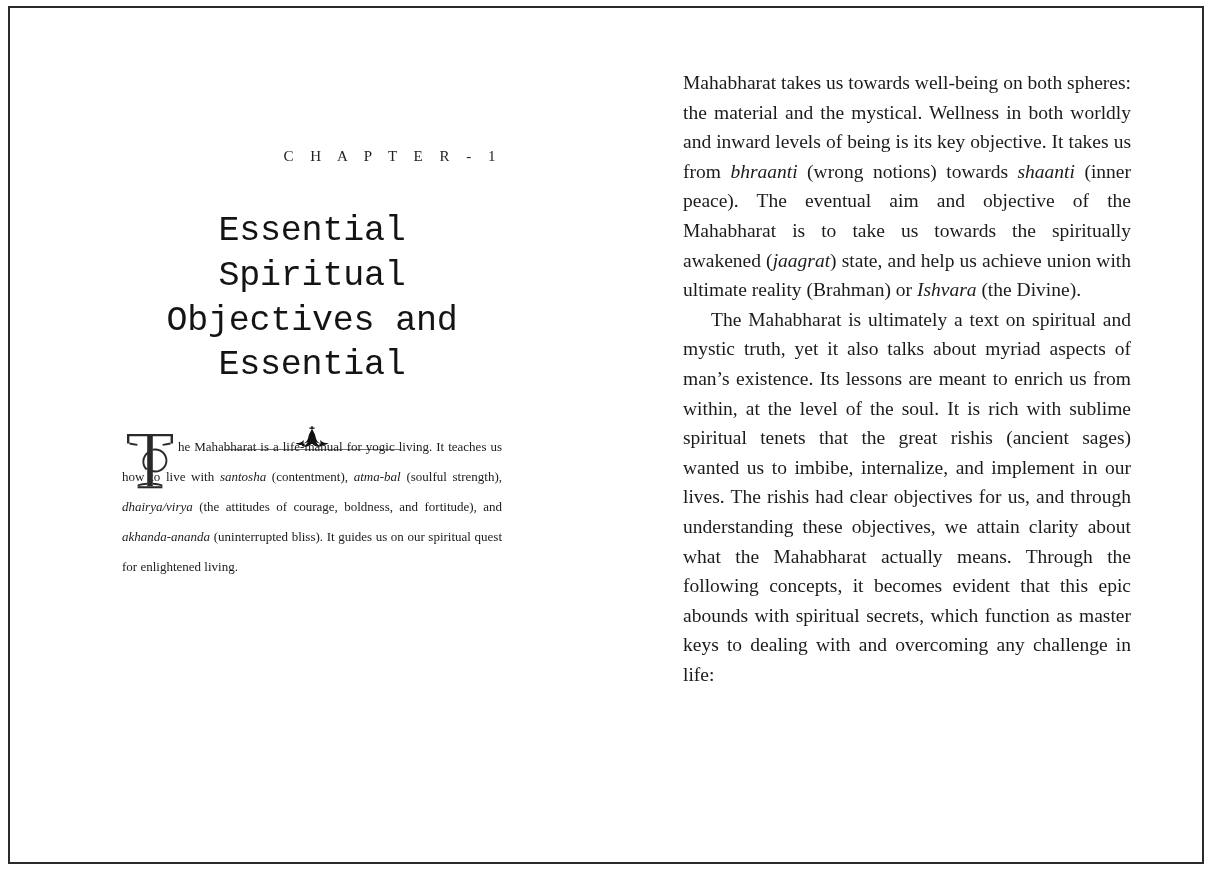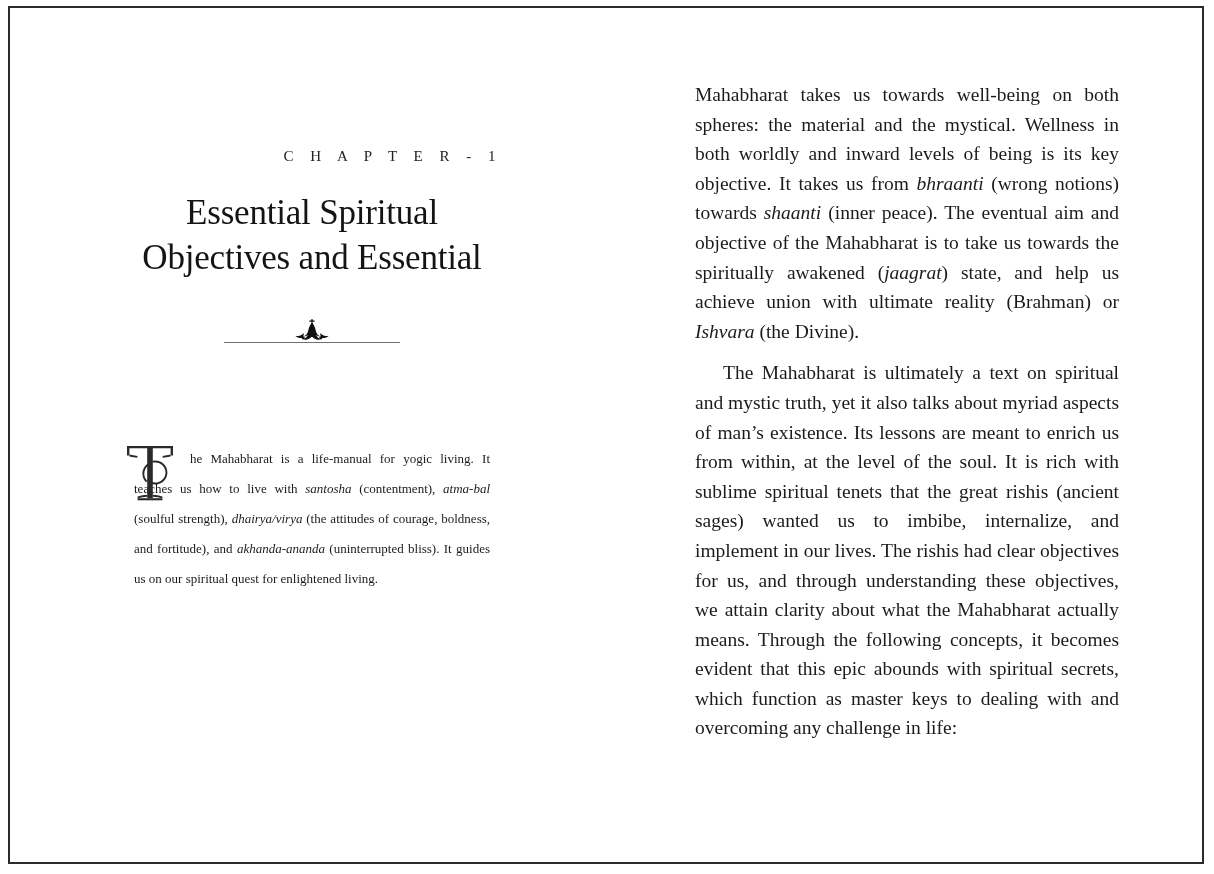--- a/index.html
+++ b/index.html
@@ -46,23 +46,23 @@
     text-align: right;
     font-family: "Liberation Serif", serif;
     font-size: 15px;
     letter-spacing: 6.5px;
     text-indent: 6.5px;
     color: #232323;
     line-height: 1.2;
   }
 
   .chapter-title {
-    margin-top: 26px;
+    margin-top: 44px;
     text-align: center;
-    font-family: Liberation Serif, serif;
+    font-family: Liberation Mono, monospace;
     font-size: 35px;
     font-weight: 400;
     line-height: 1.28;
     color: #141414;
     letter-spacing: -0.2px;
   }
   .chapter-title .tline { display: block; }
 
   .divider {
     position: relative;
@@ -86,21 +86,21 @@
     width: 44px;
     height: 30px;
   }
 
   .body-text {
     font-size: 13px;
     line-height: 30px;
     text-align: justify;
     color: #1b1b1b;
   }
-  .body-text p { margin: 12px; }
+  .body-text p { margin: 0; }
   .body-text p.indent { text-indent: 28px; }
 
   
   .dropcap-para {
     position: relative;
     min-height: 60px;
   }
   .dropcap {
     position: absolute;
     left: 0;

